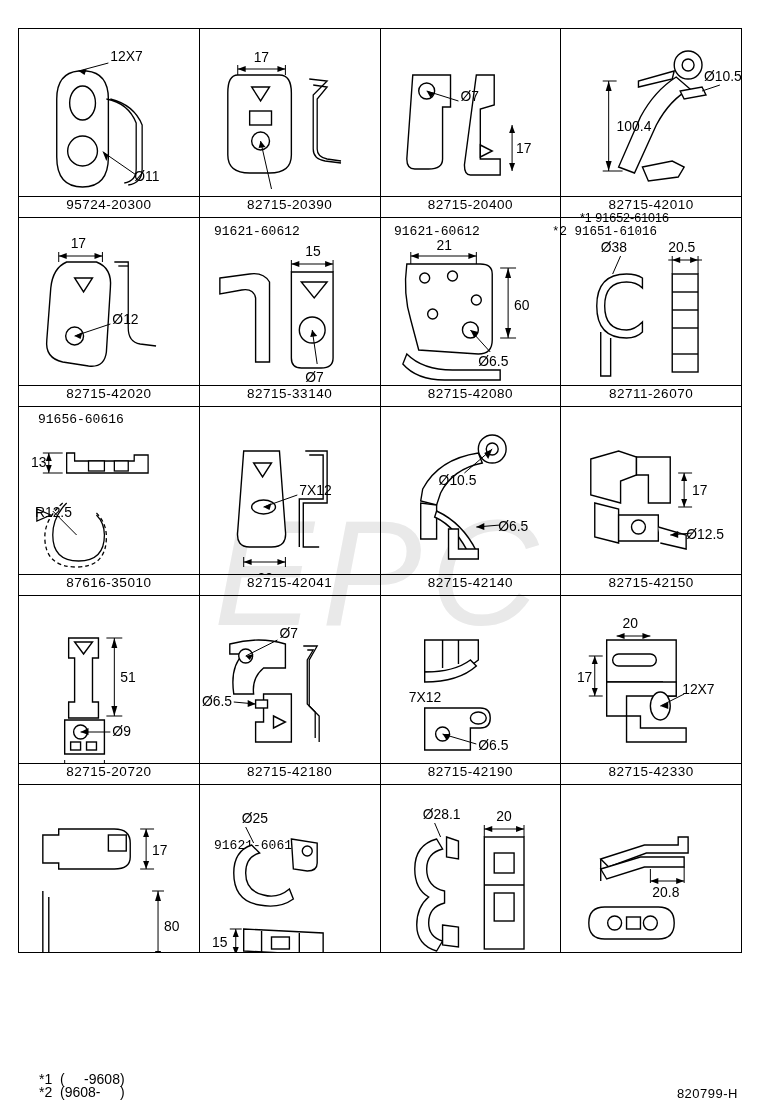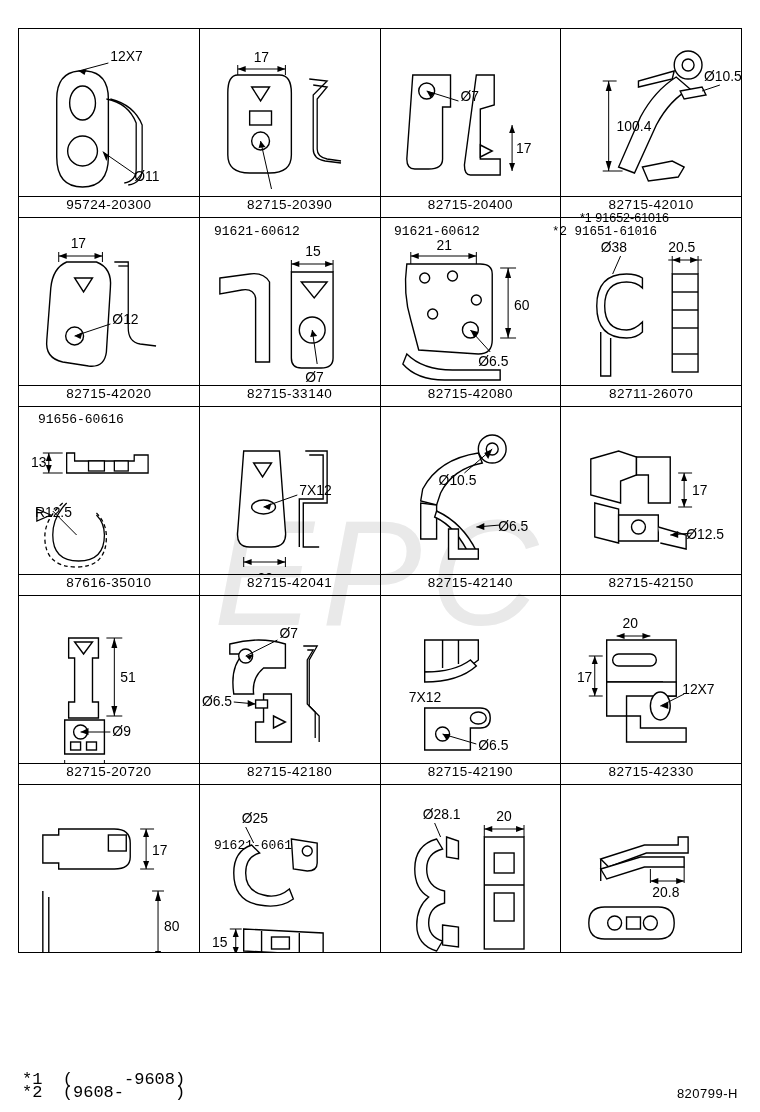--- a/index.html
+++ b/index.html
@@ -59,24 +59,24 @@
     vertical-align:middle;
     font-family:"Liberation Sans", sans-serif;
   }
   .art{
     position:absolute;
     left:0;top:0;width:100%;height:100%;
   }
   .art svg{display:block;width:100%;height:100%;}
   .footnotes{
     position:absolute;
-    left:22px;
+    left:39px;
     top:1073px;
-    font-size:17px;
-    font-family:Liberation Mono, monospace;
+    font-size:14px;
+    font-family:Liberation Sans, sans-serif;
     line-height:13px;
     white-space:pre;
   }
   .docid{
     position:absolute;
     right:22px;
     top:1086px;
     font-size:13px;
     font-family:"Liberation Sans", sans-serif;
     letter-spacing:0.5px;

